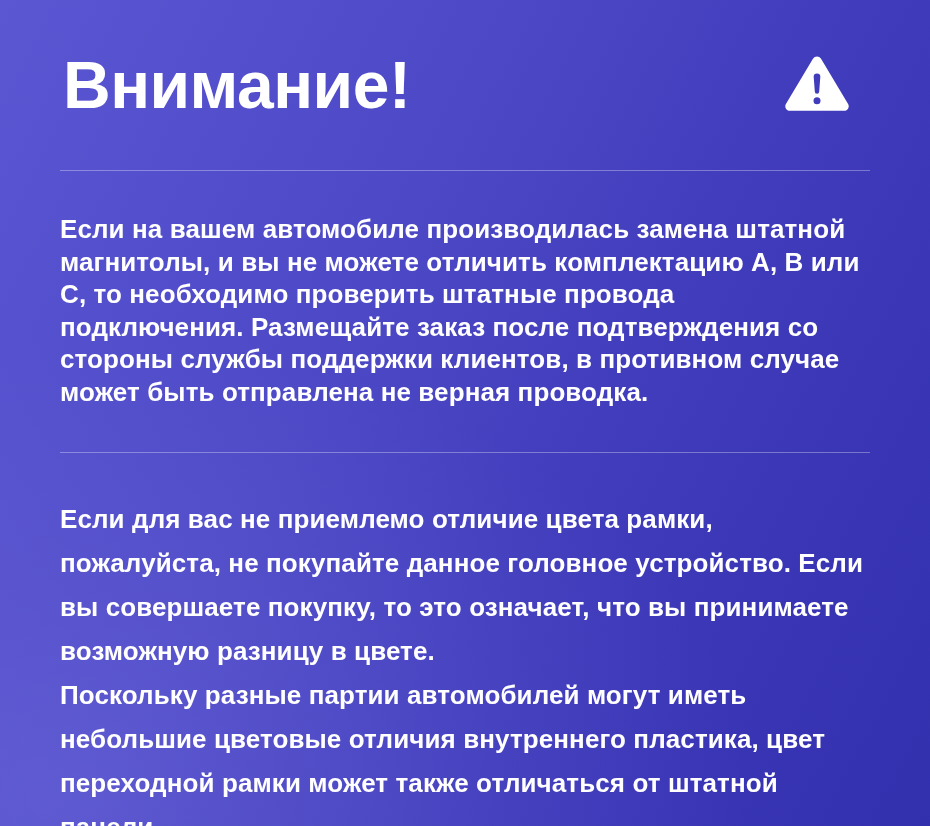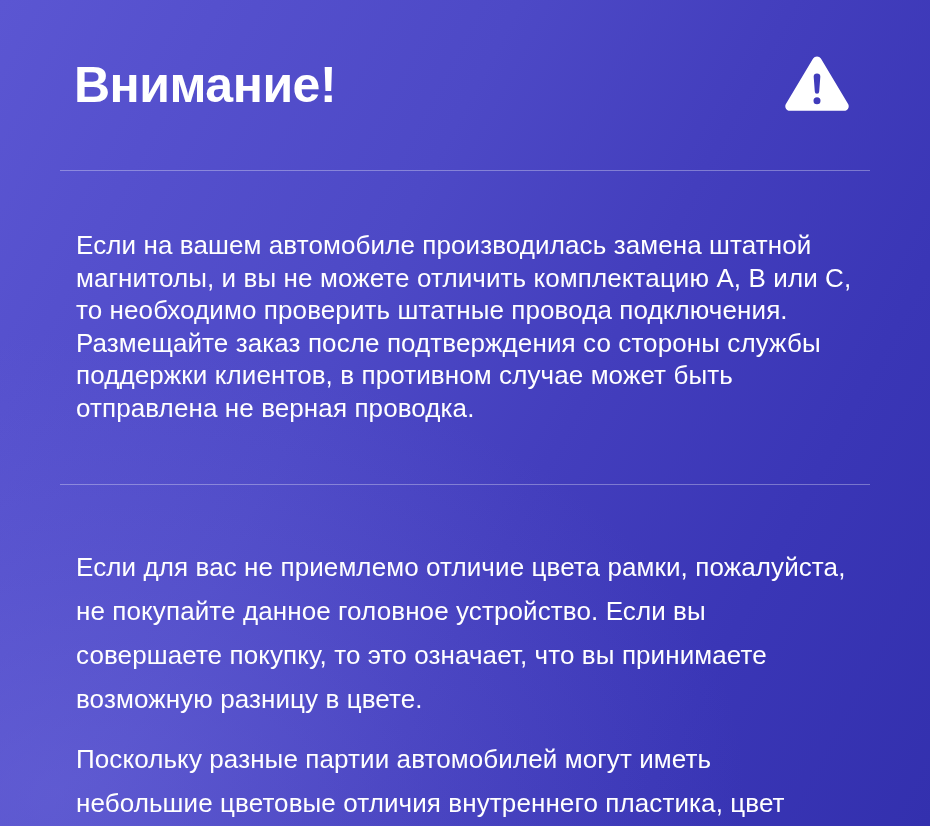--- a/index.html
+++ b/index.html
@@ -54,23 +54,23 @@
   
   .header {
     display: flex;
     align-items: center;
     justify-content: space-between;
     height: 170px;
     box-sizing: border-box;
   }
 
   .page-title {
-    margin: 14px;
+    margin: 3px;
     color: #ffffff;
-    font-size: 50px;
+    font-size: 66px;
     line-height: 1;
     font-weight: 700;
     letter-spacing: -0.5px;
     white-space: nowrap;
   }
 
   .warn-icon {
     display: block;
     width: 66px;
     height: 60px;
@@ -86,24 +86,24 @@
     border: 0;
     margin: 0;
   }
 
   
   .block {
     color: #ffffff;
   }
 
   .para {
-    margin: 16px;
+    margin: 0;
     color: #ffffff;
     font-size: 26px;
-    font-weight: 400;
+    font-weight: 700;
     letter-spacing: 0.1px;
   }
 
   .block-tight {
     padding-top: 42px;
     padding-bottom: 44px;
   }
   .block-tight .para {
     line-height: 32.5px;
     max-width: 800px;

